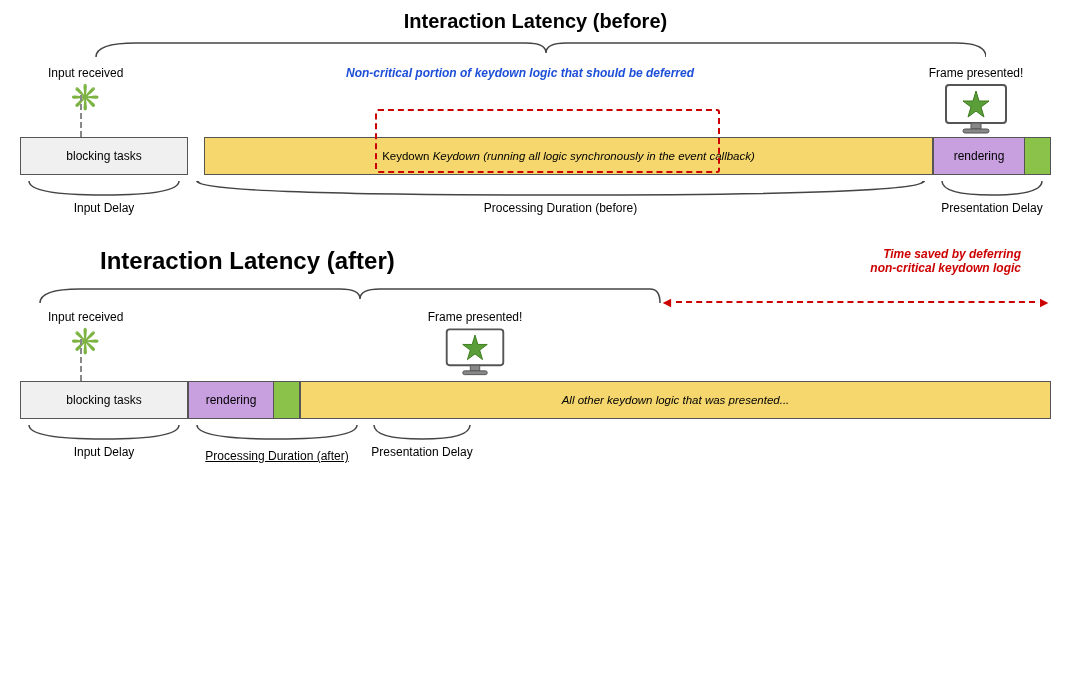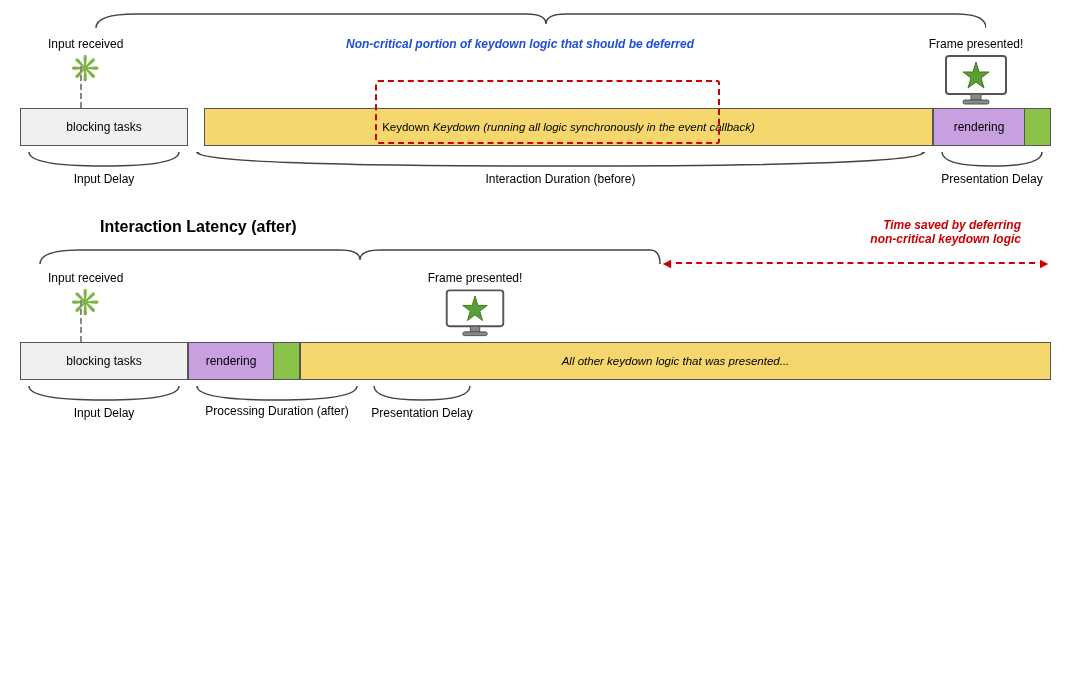--- a/index.html
+++ b/index.html
@@ -72,20 +72,21 @@
       font-style: italic;
     }
   </style>
 </head>
 <body>
 
 <div class="diagram-wrapper">
 
   <div class="section">
 
+    <div class="section-title">Interaction Latency (before)</div>
 
     <div style="display:flex; justify-content:center; margin-bottom:4px;">
       <svg width="900" height="22">
         <path d="M 10,18 Q 10,4 50,4 L 440,4 Q 460,4 460,14 Q 460,4 480,4 L 870,4 Q 900,4 900,18" fill="none" stroke="#444" stroke-width="1.5"></path>
       </svg>
     </div>
 
     <div style="position:relative; height:72px; width:100%;">
 
       <div style="position:absolute; left:28px; top:0; text-align:center;">
@@ -147,37 +148,37 @@
         <svg width="160" height="22" viewBox="0 0 160 22">
           <path d="M 5,4 Q 5,18 80,18 Q 155,18 155,4" fill="none" stroke="#444" stroke-width="1.5"></path>
         </svg>
         <span style="font-size:12px; margin-top:2px;">Input Delay</span>
       </div>
 
       <div style="display:flex; flex-direction:column; align-items:center; flex:1;">
         <svg width="100%" height="22" viewBox="0 0 400 22" preserveAspectRatio="none">
           <path d="M 5,4 Q 5,18 200,18 Q 395,18 395,4" fill="none" stroke="#444" stroke-width="1.5"></path>
         </svg>
-        <span style="font-size:12px; margin-top:2px;">Interaction Duration (before)</span>
+        <span style="font-size:12px; margin-top:2px;">Processing Duration (before)</span>
       </div>
 
       <div style="display:flex; flex-direction:column; align-items:center; width:118px;">
         <svg width="110" height="22" viewBox="0 0 110 22">
           <path d="M 5,4 Q 5,18 55,18 Q 105,18 105,4" fill="none" stroke="#444" stroke-width="1.5"></path>
         </svg>
         <span style="font-size:12px; margin-top:2px;">Presentation Delay</span>
       </div>
     </div>
 
   </div>
 
   <div class="section" style="margin-top:24px;">
 
     <div style="position:relative; margin-bottom:4px;">
-      <div class="section-title" style="text-align:center; padding-left:80px; display:inline-block; font-size:16px; font-weight:bold;">Interaction Latency (after)</div>
+      <div class="section-title" style="text-align:center; padding-left:80px; display:inline-block; font-size:24px; font-weight:bold;">Interaction Latency (after)</div>
       
       <div style="position:absolute; right:30px; top:0; color:#cc0000; font-style:italic; font-weight:bold; font-size:12px; text-align:right; width:270px;">
         Time saved by deferring<br>non-critical keydown logic
       </div>
     </div>
 
     <div style="display:flex; align-items:center; margin-bottom:2px; position:relative;">
 
       <svg width="640" height="22" viewBox="0 0 640 22" style="margin-left:10px;">
         <path d="M 10,18 Q 10,4 50,4 L 310,4 Q 330,4 330,14 Q 330,4 350,4 L 620,4 Q 630,4 630,18" fill="none" stroke="#444" stroke-width="1.5"></path>
@@ -242,21 +243,21 @@
         <svg width="160" height="22" viewBox="0 0 160 22">
           <path d="M 5,4 Q 5,18 80,18 Q 155,18 155,4" fill="none" stroke="#444" stroke-width="1.5"></path>
         </svg>
         <span style="font-size:12px; margin-top:2px;">Input Delay</span>
       </div>
 
       <div style="display:flex; flex-direction:column; align-items:center; width:178px;">
         <svg width="170" height="22" viewBox="0 0 170 22">
           <path d="M 5,4 Q 5,18 85,18 Q 165,18 165,4" fill="none" stroke="#444" stroke-width="1.5"></path>
         </svg>
-        <span style="font-size:12px; margin-top:0;">Processing Duration (after)</span>
+        <span style="font-size:12px; margin-top:6px;text-decoration:underline;">Processing Duration (after)</span>
       </div>
 
       <div style="display:flex; flex-direction:column; align-items:center; width:112px;">
         <svg width="106" height="22" viewBox="0 0 106 22">
           <path d="M 5,4 Q 5,18 53,18 Q 101,18 101,4" fill="none" stroke="#444" stroke-width="1.5"></path>
         </svg>
         <span style="font-size:12px; margin-top:2px;">Presentation Delay</span>
       </div>
 
     </div>

